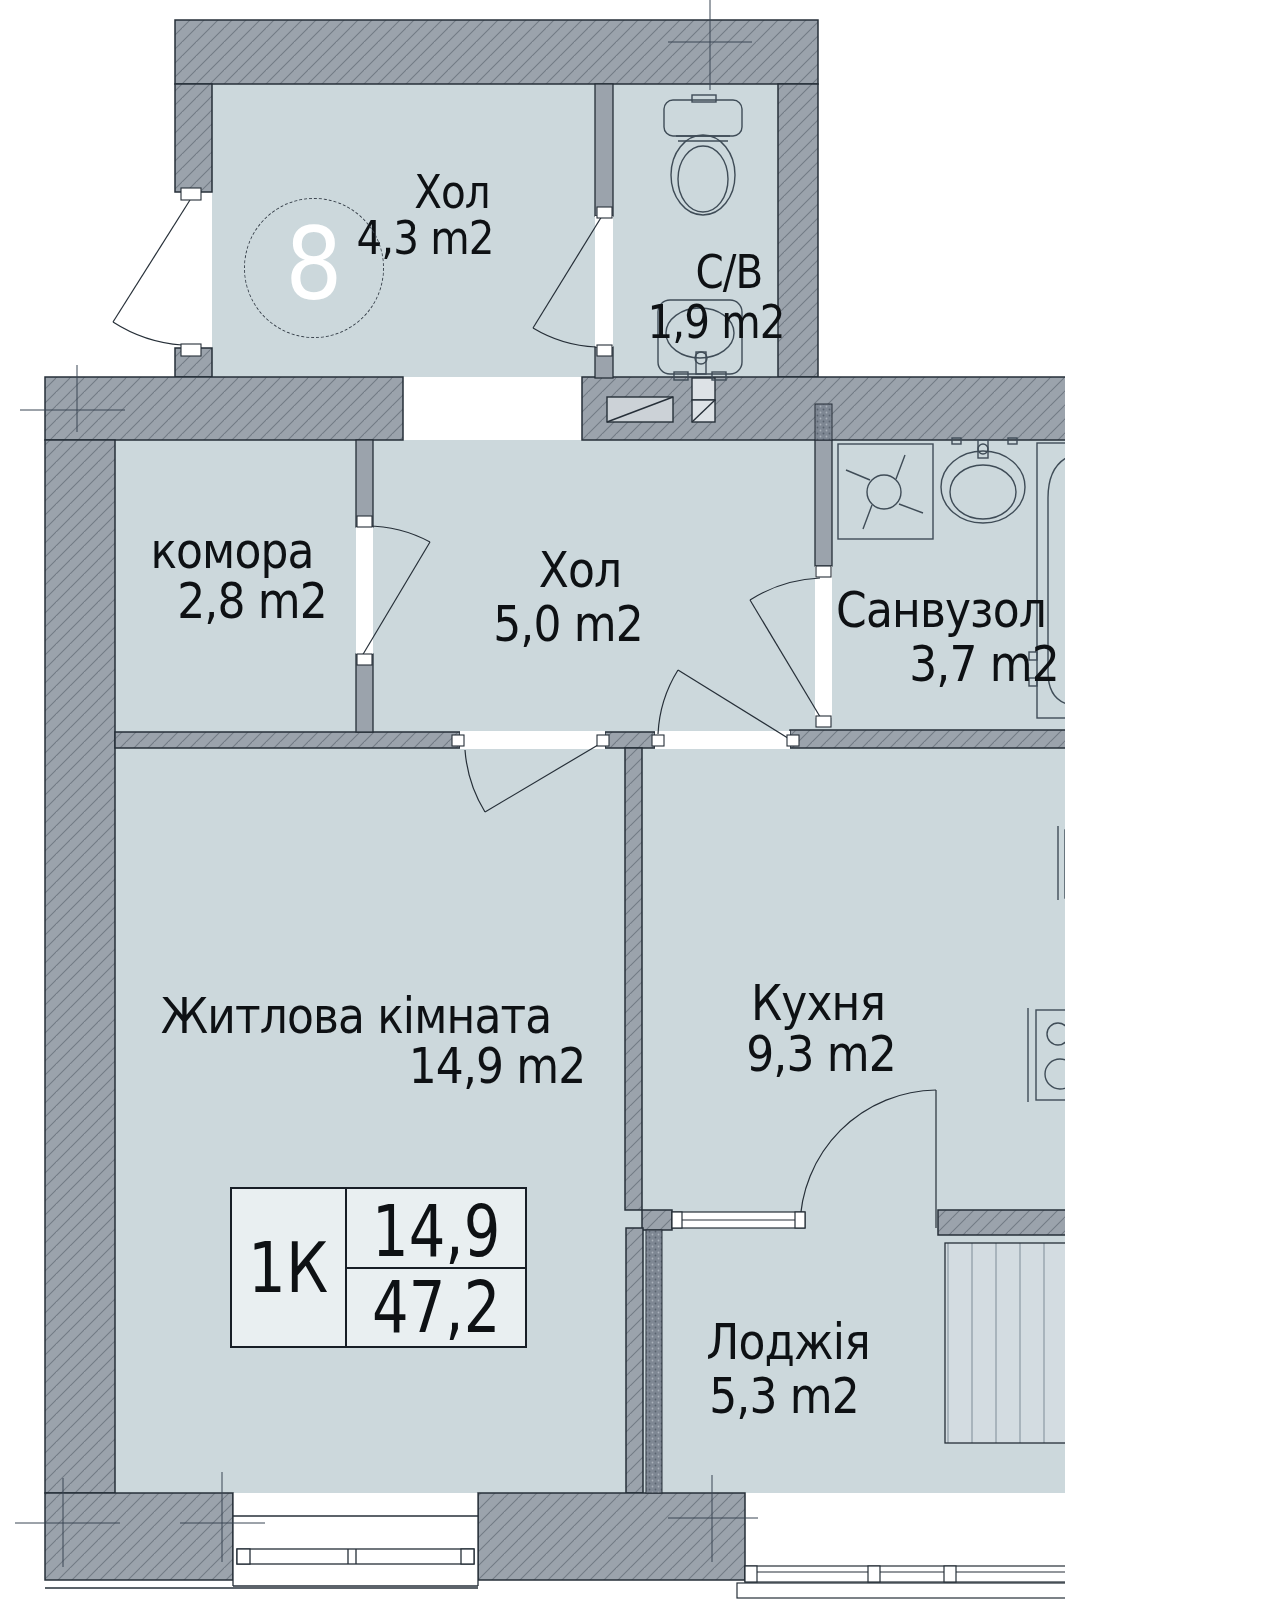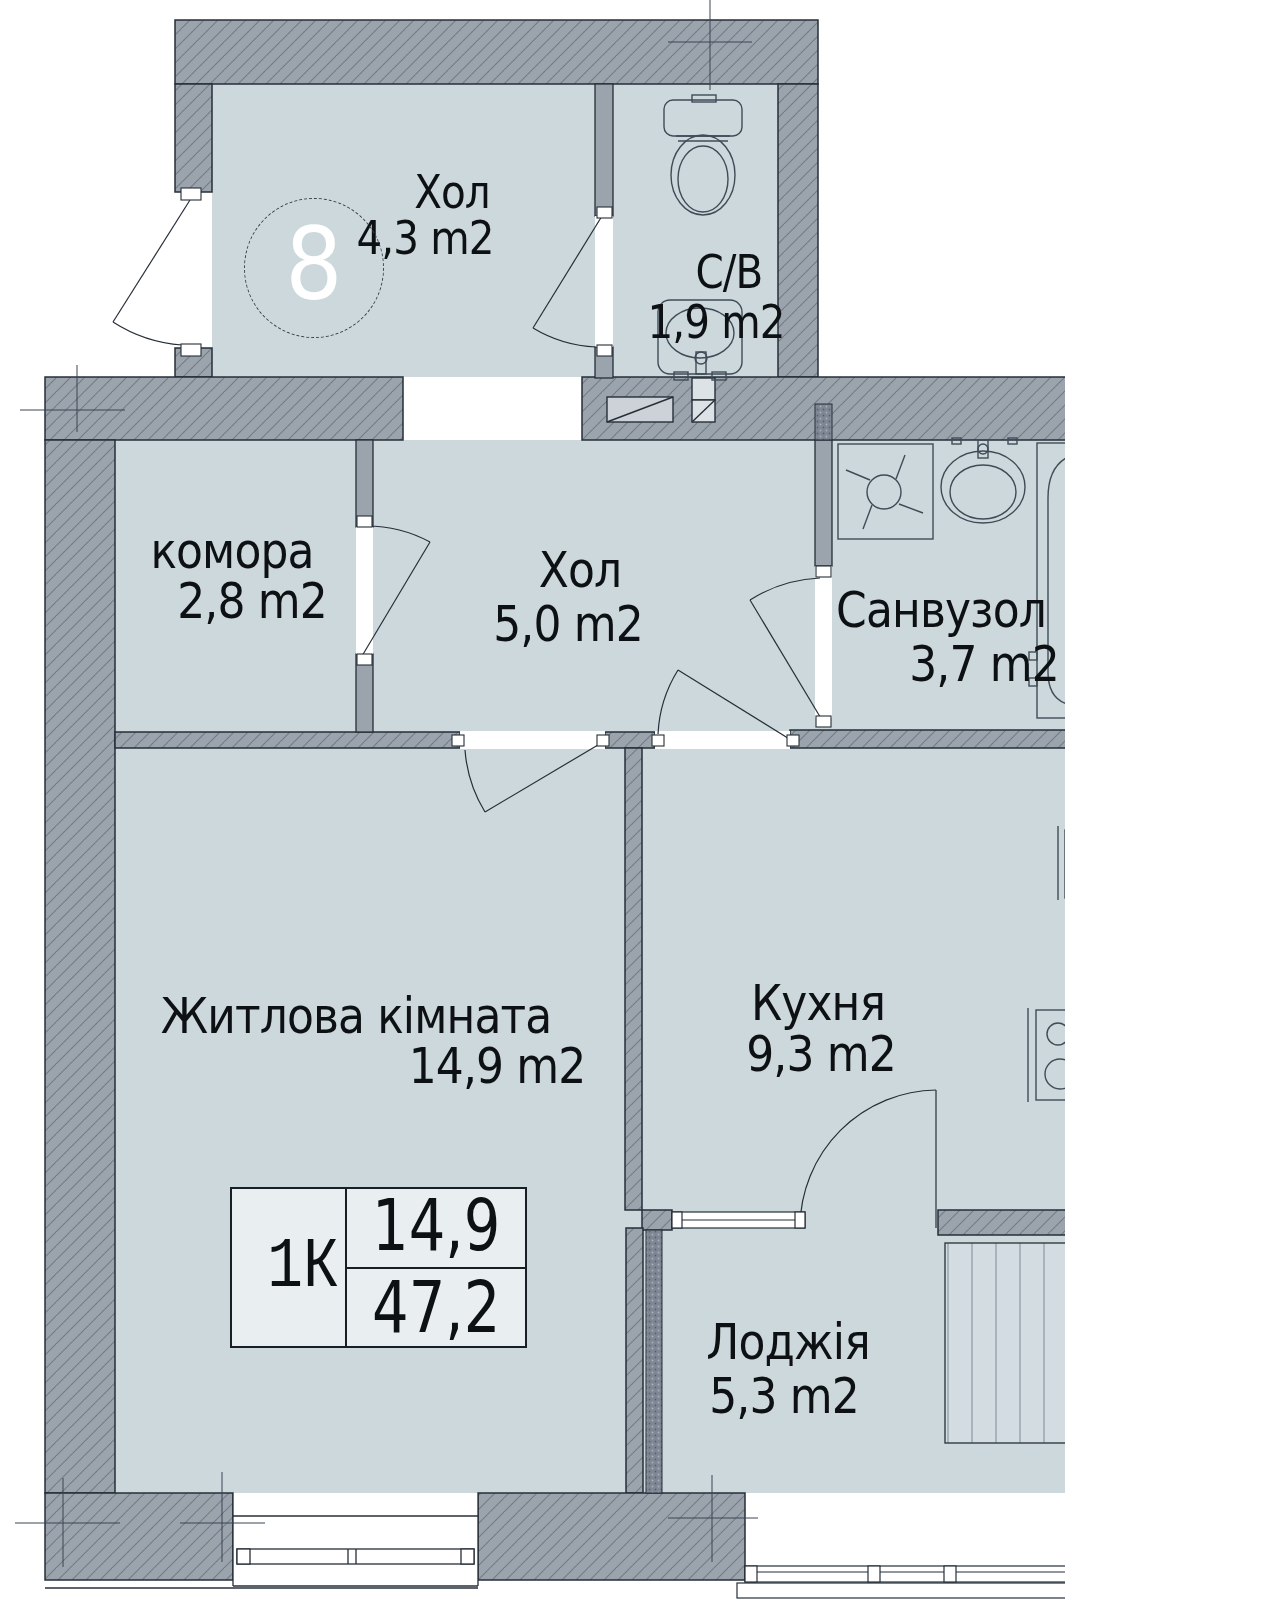--- a/index.html
+++ b/index.html
@@ -8,23 +8,23 @@
   #stage svg{position:absolute;left:0;top:0;}
   .lbl{position:absolute;transform:translate(-50%,-50%) scaleX(.88);white-space:nowrap;
        color:#0e1114;font-size:50px;font-weight:400;letter-spacing:-1px;line-height:1;}
   .lbl.small{font-size:46px;}
   .unit-badge{position:absolute;left:244px;top:198px;width:138px;height:138px;border-radius:50%;
        border:1.6px dashed #3a434d;}
   .unit-badge .num{position:absolute;left:50%;top:47%;transform:translate(-50%,-50%) scaleX(.9);
        color:#ffffff;font-size:100px;font-weight:400;}
   .stamp{position:absolute;left:230px;top:1187px;width:297px;height:161px;background:#e9eff1;
        border:2.5px solid #171e26;box-sizing:border-box;display:flex;}
-  .stamp .cell-type{width:113px;border-right:2.5px solid #171e26;display:flex;align-items:center;justify-content:flex-end;font-family:Liberation Mono, monospace;}
+  .stamp .cell-type{width:113px;border-right:2.5px solid #171e26;display:flex;align-items:center;justify-content:center;}
   .stamp .col{flex:1;display:flex;flex-direction:column;}
-  .stamp .cell-top{flex:1;border-bottom:2.5px solid #171e26;display:flex;align-items:flex-start;justify-content:center;}
+  .stamp .cell-top{flex:1;border-bottom:2.5px solid #171e26;display:flex;align-items:flex-end;justify-content:center;}
   .stamp .cell-bot{flex:1;display:flex;align-items:center;justify-content:center;}
   .stamp .txt{font-size:72px;color:#0e1114;transform:scaleX(.8);line-height:1;}
   .stamp .cell-type .txt{transform:scaleX(.85);font-size:70px;}
 </style>
 </head>
 <body>
 
 <div id="stage">
 <svg width="1280" height="1600" viewBox="0 0 1280 1600">
   <defs>

